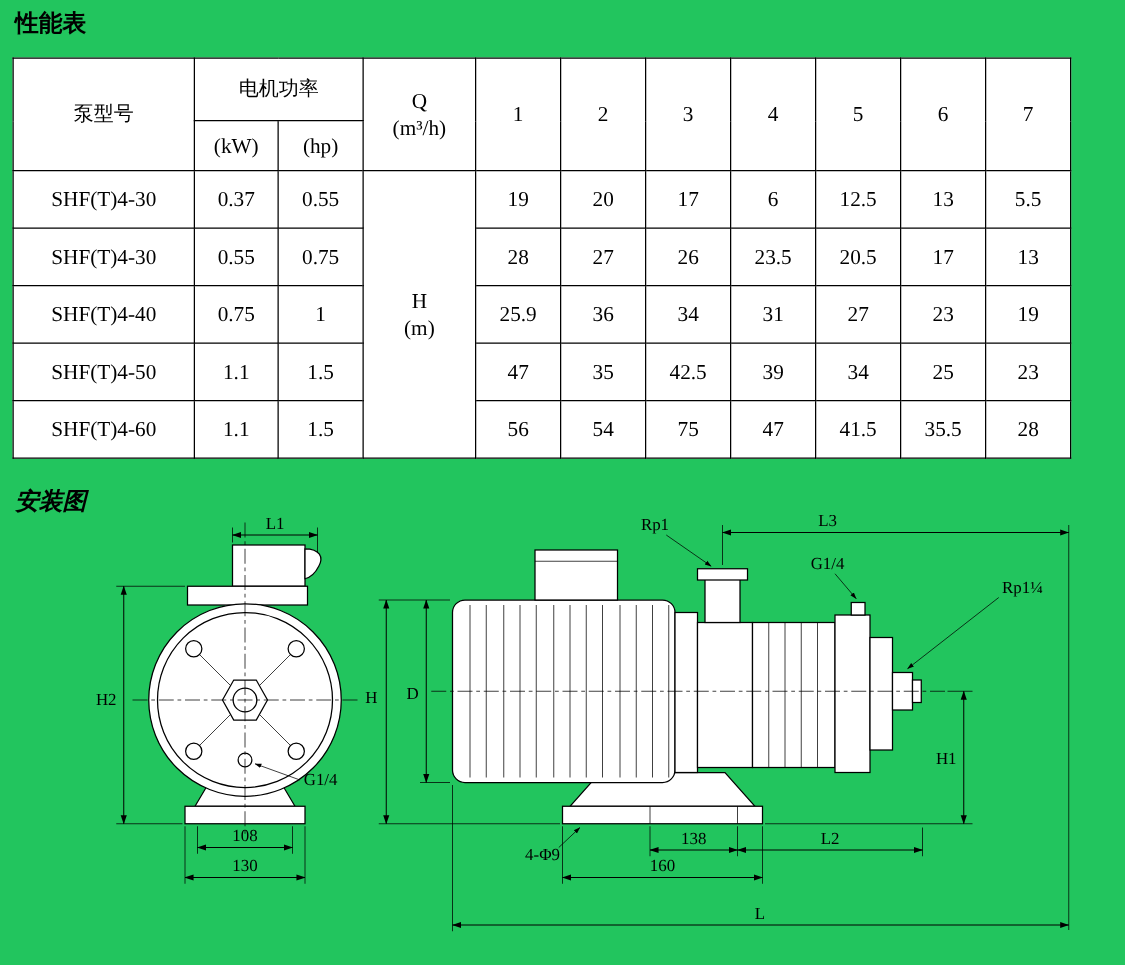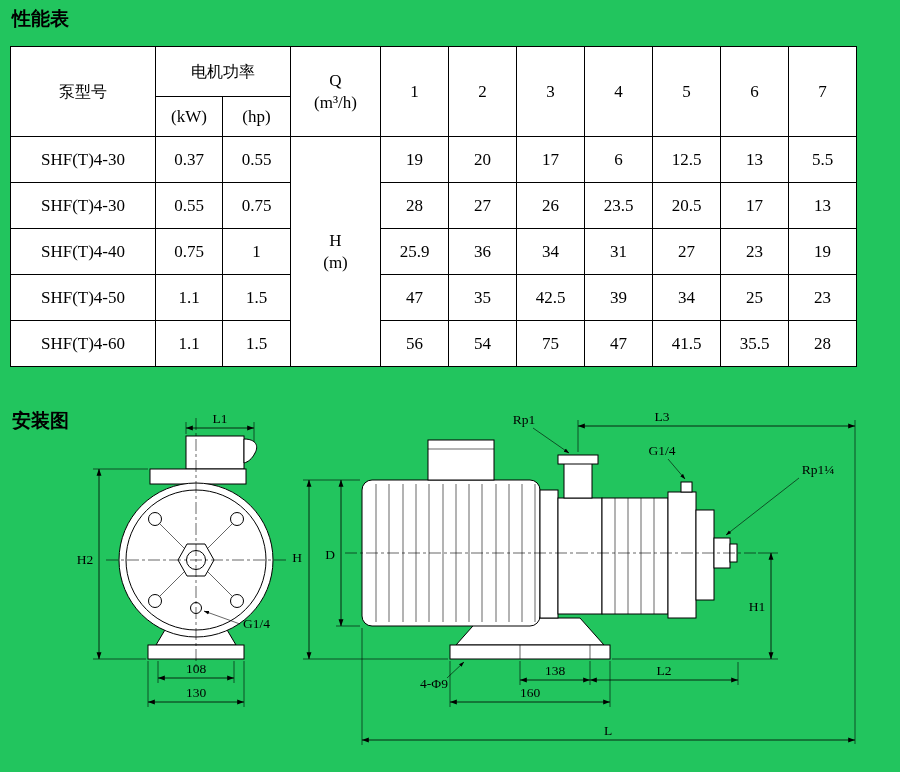--- a/index.html
+++ b/index.html
@@ -1,21 +1,21 @@
 <!DOCTYPE html>
 <html><head>
 <meta charset="utf-8">
 <style>
   html,body{margin:0;padding:0;background:#ffffff;}
   #page{position:relative;width:900px;height:772px;background:#22c55e;color:#000;
         font-family:"Liberation Serif",serif;overflow:hidden;}
   .section-title{position:absolute;left:12px;margin:0;font-family:"Liberation Sans",sans-serif;
         font-weight:bold;font-size:19px;color:#000;}
   #perf-title{top:6px;}
-  #install-title{top:408px;}
+  #install-title{top:388px;font-style:italic;}
   #perf-table{position:absolute;top:46px;left:10px;border-collapse:collapse;background:#fff;}
   #perf-table td{border:1px solid #000;text-align:center;vertical-align:middle;
         font-size:17px;padding:0;line-height:1.25;font-family:"Liberation Serif",serif;}
   #perf-table td.cjk{font-size:16px;}
   #diagram{position:absolute;top:412px;left:0;}
   .fw{fill:#fff;stroke:#000;stroke-width:1;}
   .thin{stroke:#000;stroke-width:0.6;fill:none;}
   .cl{stroke:#000;stroke-width:0.6;stroke-dasharray:12 3 3 3;fill:none;}
   .dim{stroke:#000;stroke-width:0.8;fill:none;}
   .lbl{font:13.5px "Liberation Serif",serif;fill:#000;}

